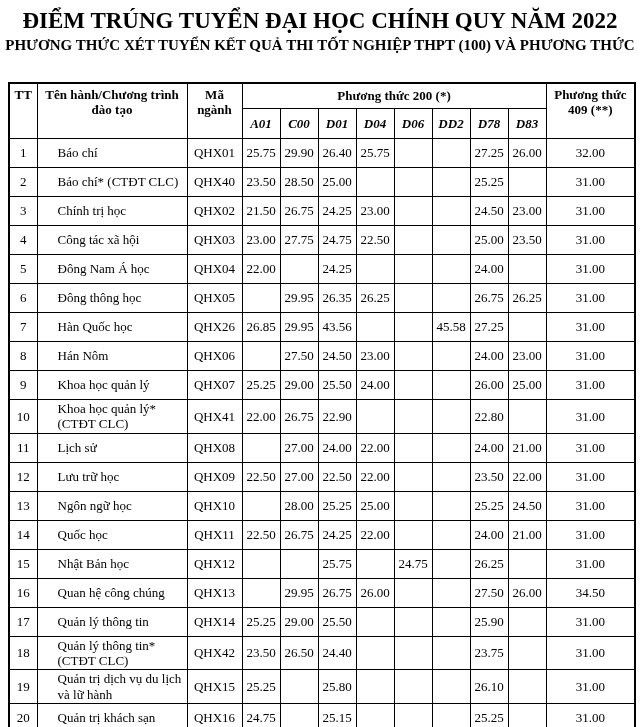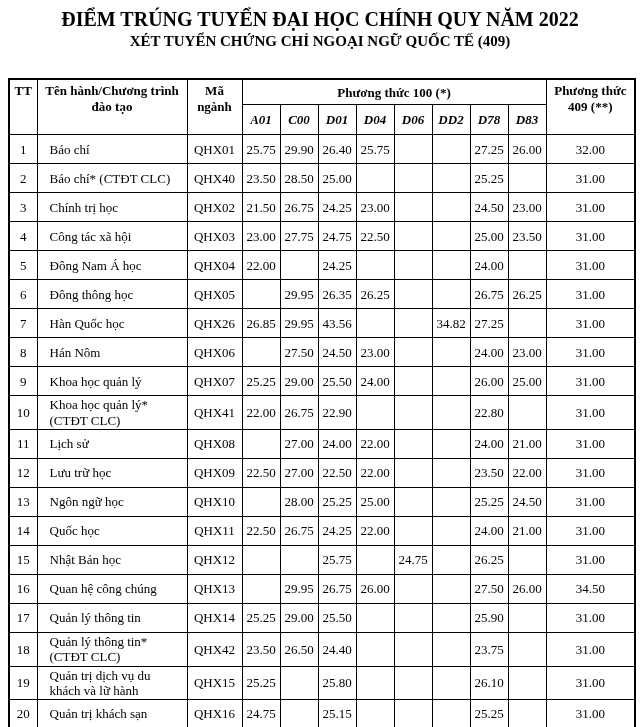--- a/index.html
+++ b/index.html
@@ -17,21 +17,21 @@
     height: 727px;
     background: #ffffff;
     box-sizing: border-box;
   }
   .title-block {
     text-align: center;
     padding-top: 6px;
     line-height: 1.32;
   }
   .title-line-1 {
-    font-size: 20px;
+    font-size: 23px;
     font-weight: bold;
   }
   .title-line-2 {
     font-size: 15px;
     font-weight: bold;
   }
   table.scores {
     border-collapse: collapse;
     table-layout: fixed;
     margin: 26px 0 0 8px;
@@ -56,32 +56,32 @@
   }
   thead tr.group-row th { height: 22px; }
   thead tr.sub-row th { height: 27px; font-style: italic; }
   tbody td {
     height: 26px;
     vertical-align: middle;
     text-align: center;
   }
   tbody td.name {
     text-align: left;
-    padding-left: 12px;
+    padding-left: 20px;
     padding-right: 2px;
   }
 </style>
 </head>
 <body>
 
 <div class="page">
 
   <div class="title-block">
     <div class="title-line-1">ĐIỂM TRÚNG TUYỂN ĐẠI HỌC CHÍNH QUY NĂM 2022</div>
-    <div class="title-line-2">XÉT TUYỂN CHỨNG CHỈ NGOẠI NGỮ QUỐC TẾ (409)</div>
+    <div class="title-line-2">PHƯƠNG THỨC XÉT TUYỂN KẾT QUẢ THI TỐT NGHIỆP THPT (100) VÀ PHƯƠNG THỨC</div>
   </div>
 
   <table class="scores">
     <colgroup>
       <col style="width:28px">
       <col style="width:150px">
       <col style="width:55px">
       <col style="width:38px">
         <col style="width:38px">
         <col style="width:38px">
@@ -90,21 +90,21 @@
         <col style="width:38px">
         <col style="width:38px">
         <col style="width:38px">
       <col style="width:89px">
     </colgroup>
     <thead>
       <tr class="group-row">
         <th rowspan="2" class="vtop">TT</th>
         <th rowspan="2" class="vtop">Tên hành/Chương trình đào tạo</th>
         <th rowspan="2" class="vtop">Mã ngành</th>
-        <th colspan="8">Phương thức 100 (*)</th>
+        <th colspan="8">Phương thức 200 (*)</th>
         <th rowspan="2" class="vtop">Phương thức 409 (**)</th>
       </tr>
       <tr class="sub-row">
         <th>A01</th>
         <th>C00</th>
         <th>D01</th>
         <th>D04</th>
         <th>D06</th>
         <th>DD2</th>
         <th>D78</th>
@@ -198,21 +198,21 @@
         </tr>
         <tr>
           <td class="tt">7</td>
           <td class="name">Hàn Quốc học</td>
           <td class="code">QHX26</td>
           <td class="score">26.85</td>
           <td class="score">29.95</td>
           <td class="score">43.56</td>
           <td class="score"></td>
           <td class="score"></td>
-          <td class="score">34.82</td>
+          <td class="score">45.58</td>
           <td class="score">27.25</td>
           <td class="score"></td>
           <td class="pt409">31.00</td>
         </tr>
         <tr>
           <td class="tt">8</td>
           <td class="name">Hán Nôm</td>
           <td class="code">QHX06</td>
           <td class="score"></td>
           <td class="score">27.50</td>
@@ -359,21 +359,21 @@
           <td class="score">24.40</td>
           <td class="score"></td>
           <td class="score"></td>
           <td class="score"></td>
           <td class="score">23.75</td>
           <td class="score"></td>
           <td class="pt409">31.00</td>
         </tr>
         <tr>
           <td class="tt">19</td>
-          <td class="name">Quản trị dịch vụ du khách và lữ hành</td>
+          <td class="name">Quản trị dịch vụ du lịch và lữ hành</td>
           <td class="code">QHX15</td>
           <td class="score">25.25</td>
           <td class="score"></td>
           <td class="score">25.80</td>
           <td class="score"></td>
           <td class="score"></td>
           <td class="score"></td>
           <td class="score">26.10</td>
           <td class="score"></td>
           <td class="pt409">31.00</td>

